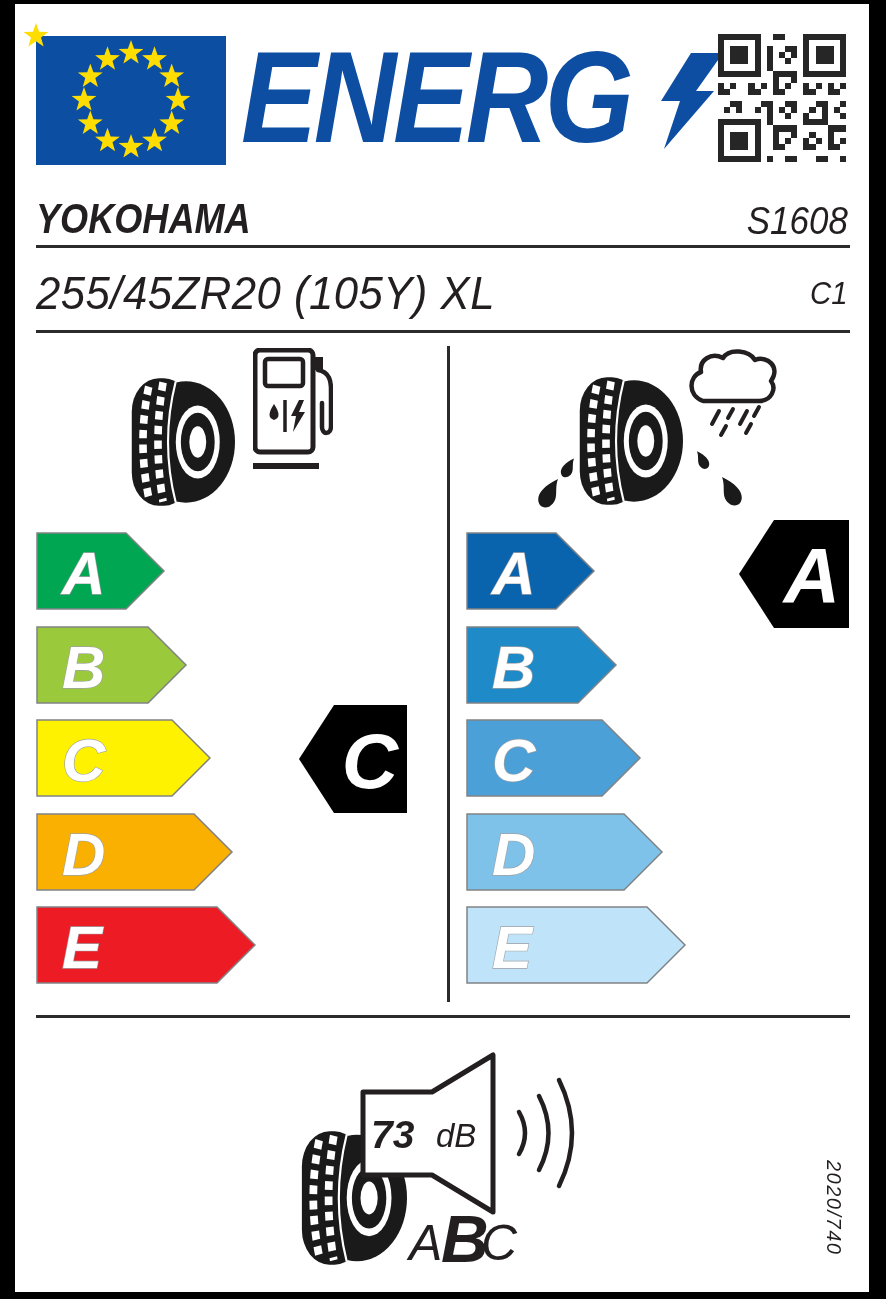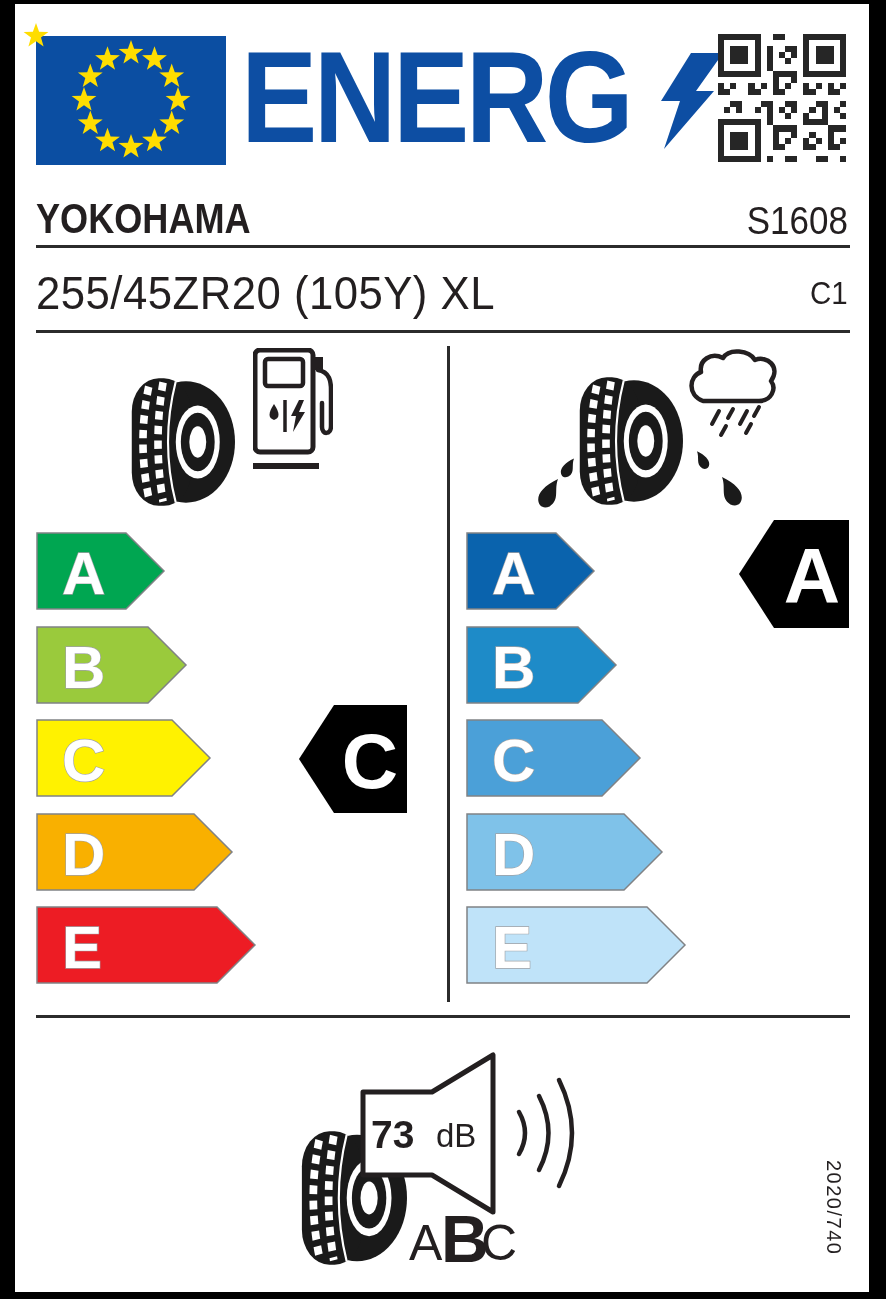--- a/index.html
+++ b/index.html
@@ -1,18 +1,18 @@
 <!DOCTYPE html>
 <html><head>
 <meta charset="utf-8">
 <style>
   html,body{margin:0;padding:0;background:#fff;}
   .label{
     position:relative;width:886px;height:1299px;background:#fff;overflow:hidden;
-    font-family:"Liberation Sans",sans-serif;color:#1a1a1a;
+    font-family:"Liberation Sans",sans-serif;color:#1a1a1a;font-style:italic;
   }
   .frame{position:absolute;inset:0;border-style:solid;border-color:#000;
     border-width:4px 17px 7px 15px;pointer-events:none;z-index:50;}
   .rule{position:absolute;left:36px;width:814px;height:3px;background:#2b2b2b;}
   .vdivider{position:absolute;left:447px;top:346px;width:3px;height:656px;background:#2b2b2b;}
   .energ{
     position:absolute;left:241px;top:32px;font-size:130px;line-height:1;font-weight:bold;
     color:#0d4ea3;letter-spacing:-4px;transform:scaleX(0.88);transform-origin:left top;
     white-space:nowrap;
   }

